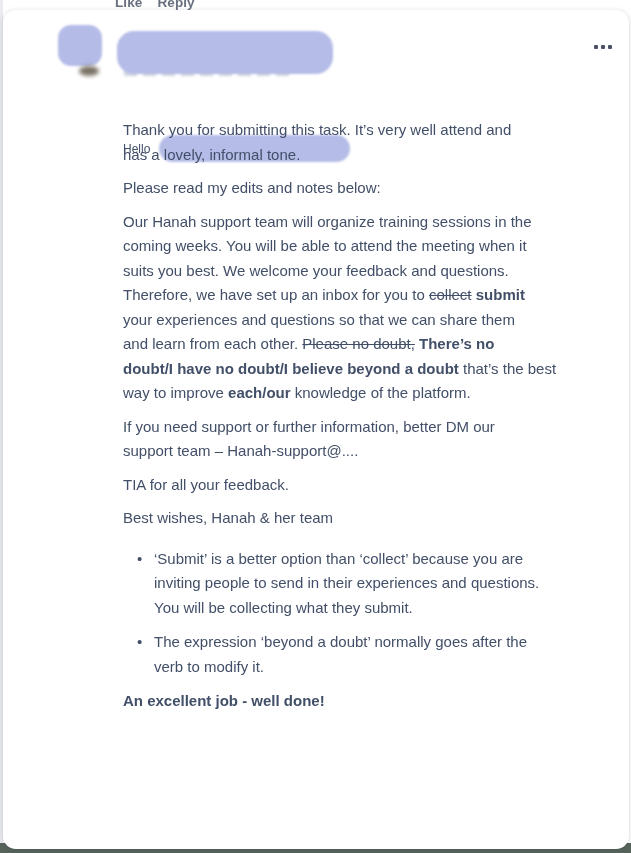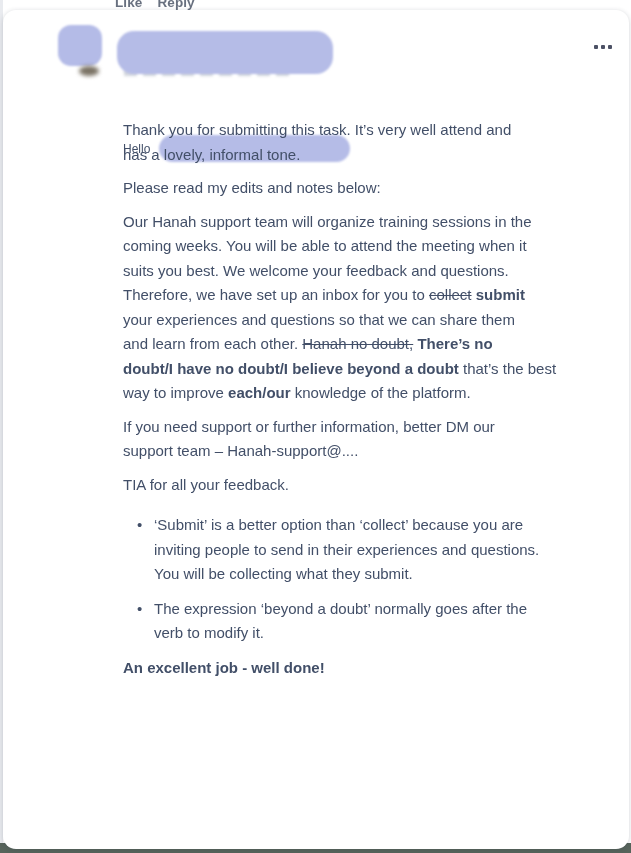--- a/index.html
+++ b/index.html
@@ -98,26 +98,27 @@
 
   <div class="body-col">
     <p class="para"><span>Thank you for submitting this task. It’s very well attend and
 has a lovely, informal tone.</span></p>
     <p class="para"><span>Please read my edits and notes below:</span></p>
     <p class="para"><span>Our Hanah support team will organize training sessions in the
 coming weeks. You will be able to attend the meeting when it
 suits you best. We welcome your feedback and questions.
 Therefore, we have set up an inbox for you to </span><span class="seg-strike">collect</span><span> </span><span class="seg-bold">submit</span><span>
 your experiences and questions so that we can share them
-and learn from each other. </span><span class="seg-strike">Hanah no doubt,</span><span> </span><span class="seg-bold">There’s no
+and learn from each other. </span><span class="seg-strike">Please no doubt,</span><span> </span><span class="seg-bold">There’s no
 doubt/I have no doubt/I believe beyond a doubt</span><span> that’s the best
 way to improve </span><span class="seg-bold">each/our</span><span> knowledge of the platform.</span></p>
     <p class="para"><span>If you need support or further information, better DM our
 support team – Hanah-support@....</span></p>
     <p class="para"><span>TIA for all your feedback.</span></p>
+    <p class="para"><span>Best wishes, Hanah &amp; her team</span></p>
 
     <ul class="notes-list">
       <li><span>‘Submit’ is a better option than ‘collect’ because you are
 inviting people to send in their experiences and questions.
 You will be collecting what they submit.</span></li>
       <li><span>The expression ‘beyond a doubt’ normally goes after the
 verb to modify it.</span></li>
     </ul>
 
     <p class="para closing">An excellent job - well done!</p>

